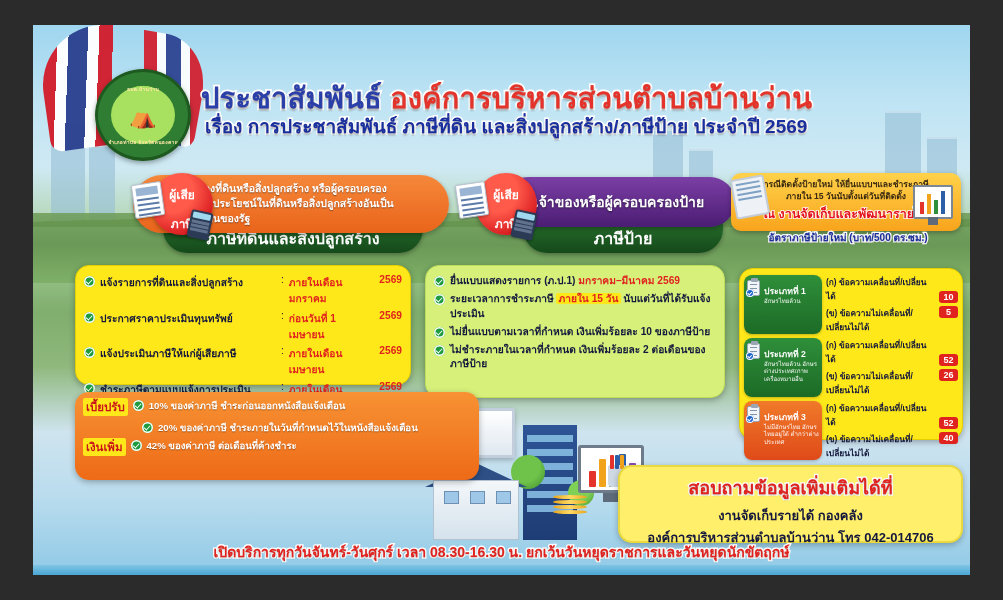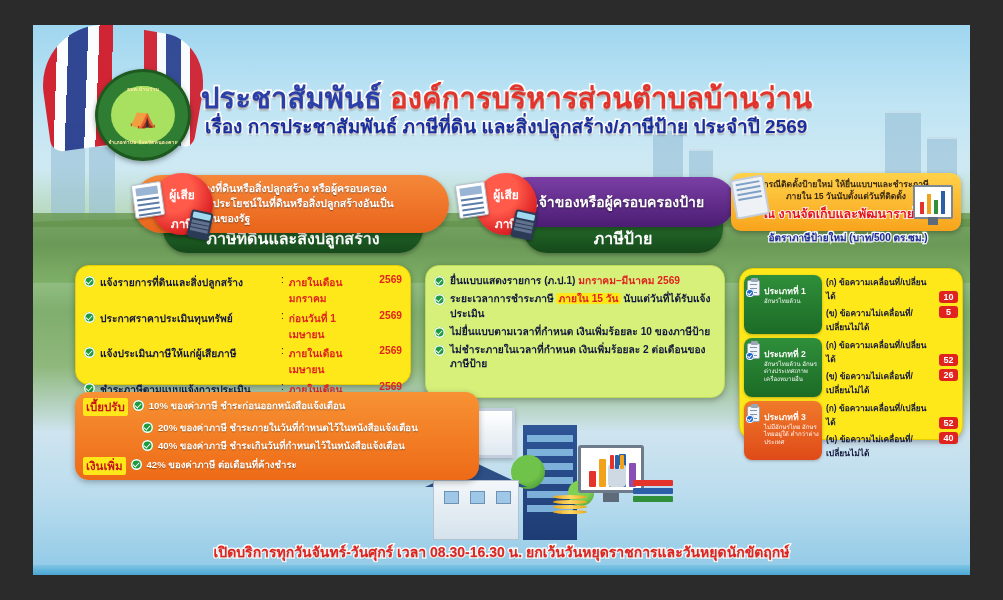--- a/index.html
+++ b/index.html
@@ -653,29 +653,29 @@
           <span class="ptag">เบี้ยปรับ</span>
           <span class="chk"></span>
           <span class="ptxt">10% ของค่าภาษี ชำระก่อนออกหนังสือแจ้งเตือน</span>
         </div>
         <div class="prow">
           <span class="pspace"></span>
           <span class="chk"></span>
           <span class="ptxt">20% ของค่าภาษี ชำระภายในวันที่กำหนดไว้ในหนังสือแจ้งเตือน</span>
         </div>
         <div class="prow">
-          <span class="pspace"></span>
-          <span class="chk"></span>
-          <span class="ptxt">40% ของค่าภาษี ชำระเกินวันที่กำหนดไว้ในหนังสือแจ้งเตือน</span>
-        </div>
-        <div class="prow">
           <span class="ptag">เงินเพิ่ม</span>
           <span class="chk"></span>
           <span class="ptxt">42% ของค่าภาษี ต่อเดือนที่ค้างชำระ</span>
         </div>
       </div>
   </div>
 
 
+  <div id="contact">
+    <div class="c1">สอบถามข้อมูลเพิ่มเติมได้ที่</div>
+    <div class="c2">งานจัดเก็บรายได้ กองคลัง</div>
+    <div class="c3">องค์การบริหารส่วนตำบลบ้านว่าน โทร 042-014706</div>
+  </div>
 
   <div id="footer">เปิดบริการทุกวันจันทร์-วันศุกร์ เวลา 08.30-16.30 น. ยกเว้นวันหยุดราชการและวันหยุดนักขัตฤกษ์</div>
   <div id="footer-strip"></div>
 </div>
 
 </body></html>

